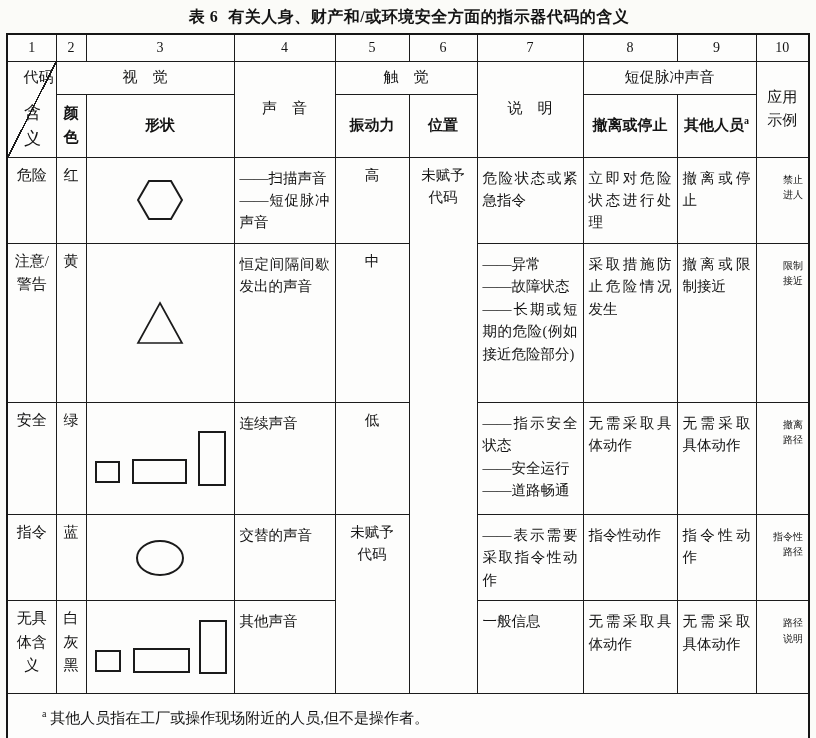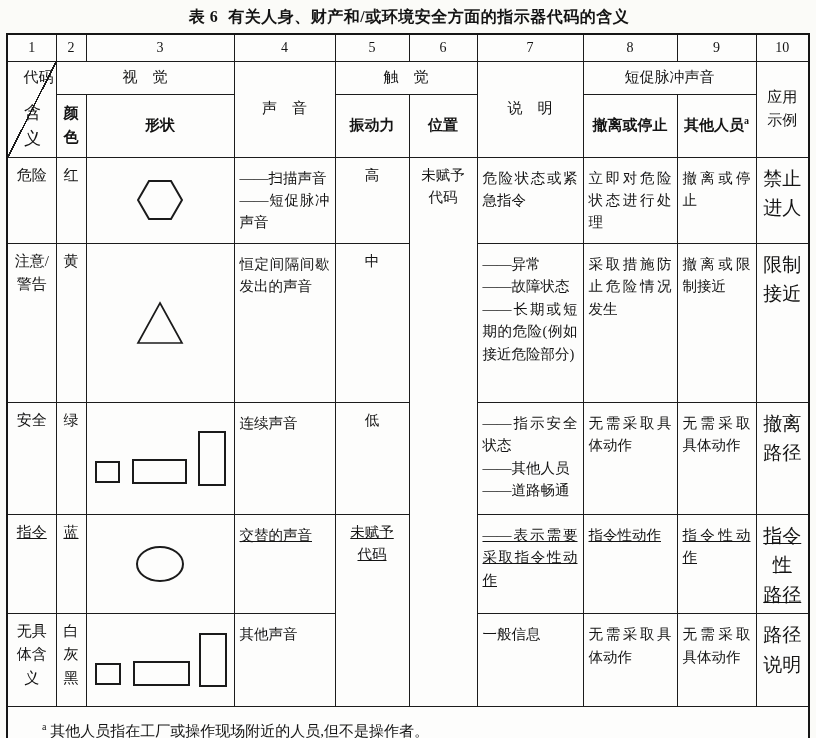--- a/index.html
+++ b/index.html
@@ -34,21 +34,21 @@
     vertical-align:top;
     overflow:hidden;
     word-break:break-all;
   }
   tr.row-num{height:27px;}
   tr.row-h1{height:33px;}
   tr.row-h2{height:63px;font-weight:bold;}
   tr.row-d1{height:79px;}
   tr.row-d2{height:159px;font-family:Liberation Serif, serif;}
   tr.row-d3{height:112px;}
-  tr.row-d4{height:73px;text-decoration:underline;}
+  tr.row-d4{height:73px;}
   tr.row-d5{height:93px;}
   tr.row-fn{height:51px;}
   .num{
     text-align:center;
     vertical-align:middle;
     font-size:14px;
     padding:1px 2px;
   }
   .hdr{
     text-align:center;
@@ -69,21 +69,21 @@
   .corner .c-top{position:absolute;top:4px;right:2px;font-size:15px;}
   .corner .c-bottom{position:absolute;bottom:4px;left:16px;font-size:17px;}
   .shape-cell{text-align:center;vertical-align:middle;padding:2px;}
   .shape-cell svg{display:inline-block;vertical-align:middle;}
   .pre{white-space:pre-line;margin-top:28px;}
   .just{text-align:justify;}
   .meaning-cell{text-align:center;padding-top:6px;}
   .color-cell{text-align:center;padding:6px 2px 2px 2px;}
   .sound-cell,.desc-cell,.op-cell,.oth-cell{font-size:14.5px;padding:9px 5px;}
   .vib-cell,.pos-cell{text-align:center;font-size:14.5px;padding-top:6px;}
-  .app-cell{text-align:center;font-size:19px;padding-top:6px;}
+  .app-cell{text-align:right;font-size:10px;padding-top:14px;}
   .fn-cell{
     vertical-align:middle;
     padding:6px 10px 6px 34px;
     font-size:15px;
   }
   sup{font-size:10px;line-height:0;}
   .stroke{fill:none;stroke:#1b1b1b;stroke-width:2;}
   .stroke-thin{fill:none;stroke:#1b1b1b;stroke-width:1.7;}
 </style>
 </head>
@@ -207,21 +207,21 @@
           <rect class="stroke" x="40" y="31" width="53" height="23"></rect>
           <rect class="stroke" x="106" y="3" width="26" height="53"></rect>
         </svg>
       </td>
       <td class="sound-cell just">
         <div>连续声音</div>
       </td>
       <td class="vib-cell">低</td>
       <td class="desc-cell just">
         <div>——指示安全状态</div>
-        <div>——其他人员</div>
+        <div>——安全运行</div>
         <div>——道路畅通</div>
       </td>
       <td class="op-cell just">无需采取具体动作</td>
       <td class="oth-cell just">无需采取具体动作</td>
       <td class="app-cell pre">撤离
 路径</td>
     </tr>
 
     <tr class="row-d4">
       <td class="meaning-cell">指令</td>

